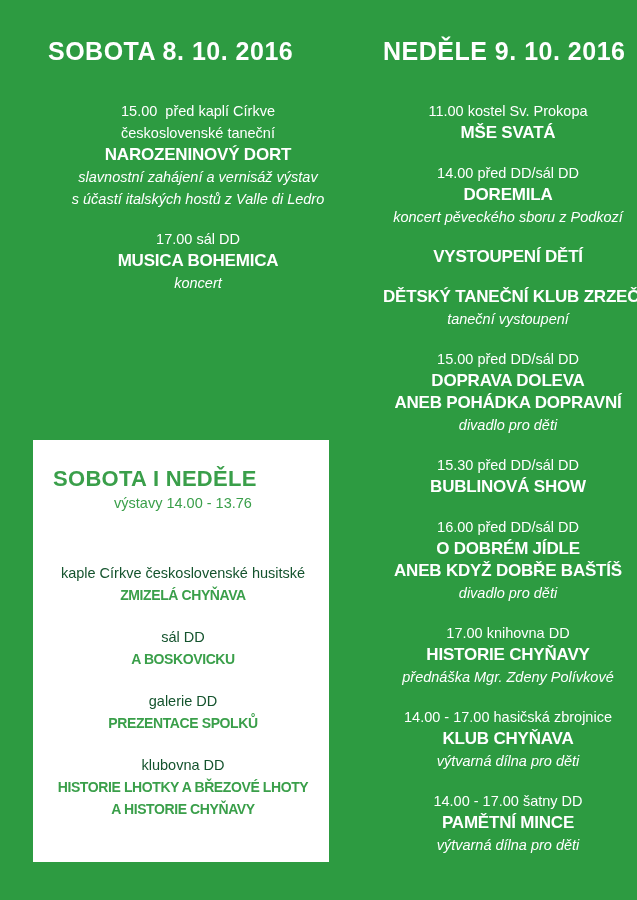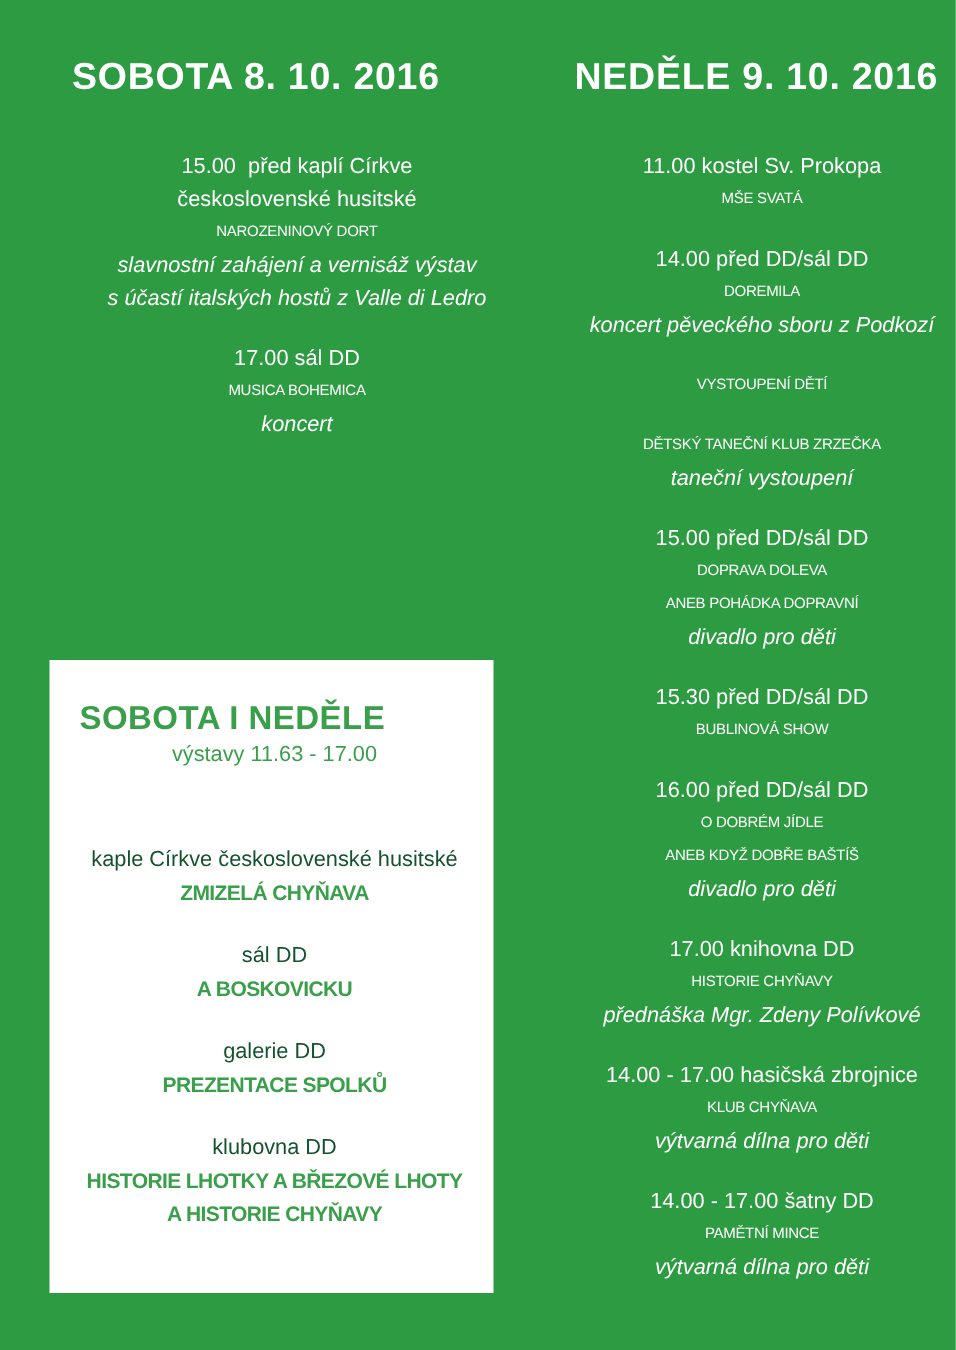--- a/index.html
+++ b/index.html
@@ -16,21 +16,21 @@
   .col-left{left:48px;width:300px;}
   .col-right{left:383px;width:250px;}
   .day-header{
     margin:0 0 34px 0;
     font-size:25px;line-height:30px;font-weight:700;
     color:#ffffff;letter-spacing:0.5px;white-space:pre;
   }
   .event{margin:0 0 18px 0;}
   .line{margin:0;white-space:pre;line-height:22px;color:#ffffff;text-align:center;}
   .time{font-size:14.5px;}
-  .title{font-size:10px;font-weight:400;letter-spacing:-0.2px;}
+  .title{font-size:17px;font-weight:700;letter-spacing:-0.2px;}
   .desc{font-size:14.5px;font-style:italic;}
   .white-box{
     position:absolute;left:33px;top:440px;
     width:296px;height:422px;
     background:#ffffff;
     box-sizing:border-box;
     padding:26px 16px 0 20px;
   }
   .box-header{
     margin:0;font-size:22px;line-height:26px;font-weight:700;
@@ -47,36 +47,36 @@
 </head>
 <body>
 
 <div class="poster">
 
   <div class="col col-left">
     <h1 class="day-header">SOBOTA 8. 10. 2016</h1>
 
     <div class="event">
       <p class="line time">15.00  před kaplí Církve</p>
-      <p class="line time">československé husitské</p>
+      <p class="line time">československé taneční</p>
       <p class="line title">NAROZENINOVÝ DORT</p>
       <p class="line desc">slavnostní zahájení a vernisáž výstav</p>
       <p class="line desc">s účastí italských hostů z Valle di Ledro</p>
     </div>
 
     <div class="event">
       <p class="line time">17.00 sál DD</p>
       <p class="line title">MUSICA BOHEMICA</p>
       <p class="line desc">koncert</p>
     </div>
   </div>
 
   <div class="white-box">
     <h2 class="box-header">SOBOTA I NEDĚLE</h2>
-    <p class="line box-subheader">výstavy 11.63 - 17.00</p>
+    <p class="line box-subheader">výstavy 14.00 - 13.76</p>
 
     <div class="box-item">
       <p class="line place">kaple Církve československé husitské</p>
       <p class="line btitle">ZMIZELÁ CHYŇAVA</p>
     </div>
 
     <div class="box-item">
       <p class="line place">sál DD</p>
       <p class="line btitle">A BOSKOVICKU</p>
     </div>

